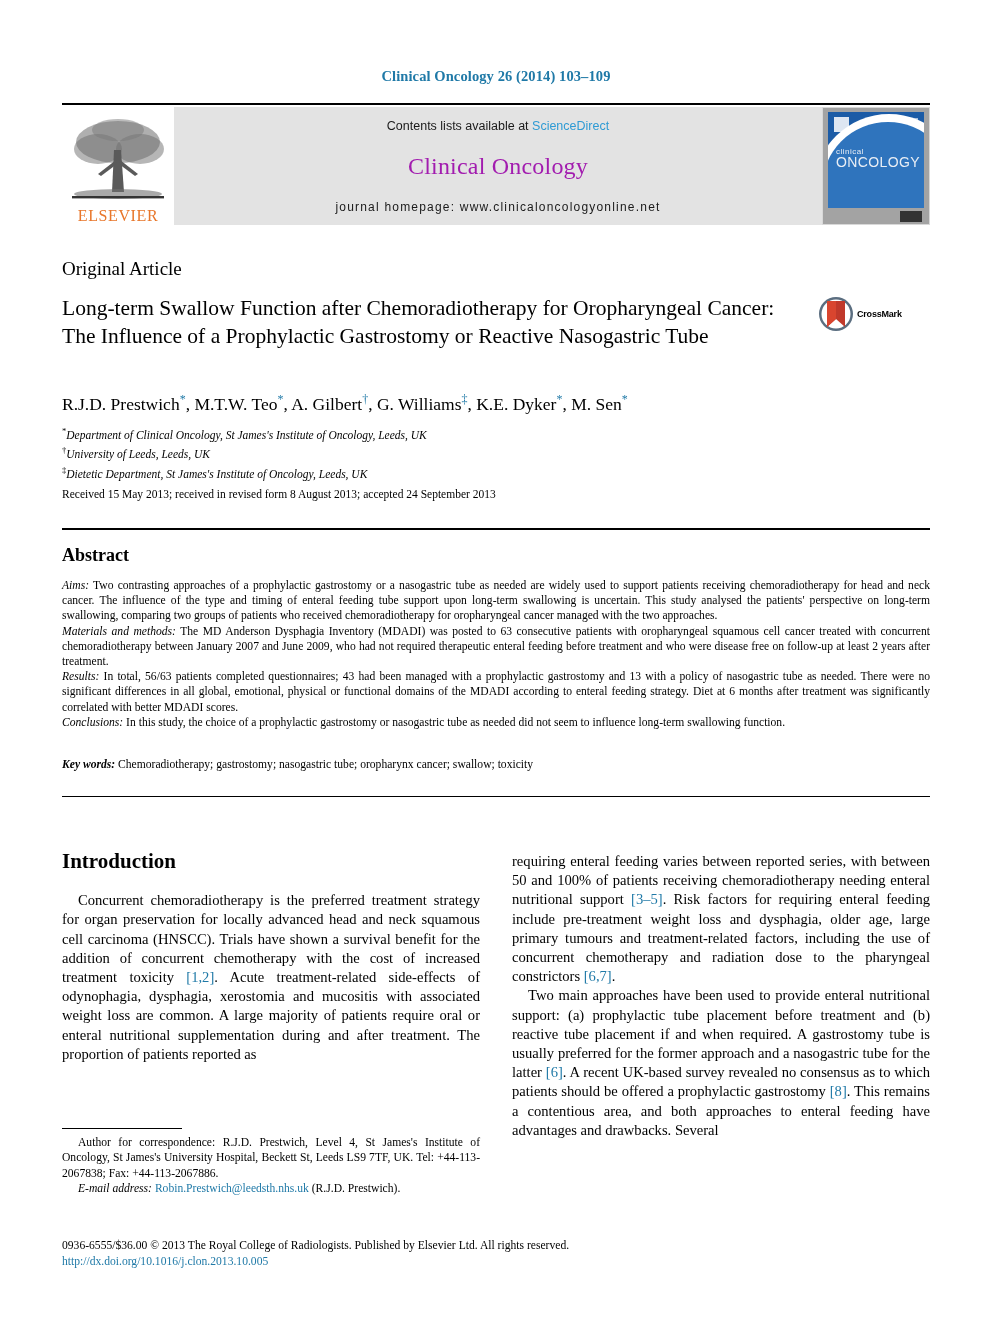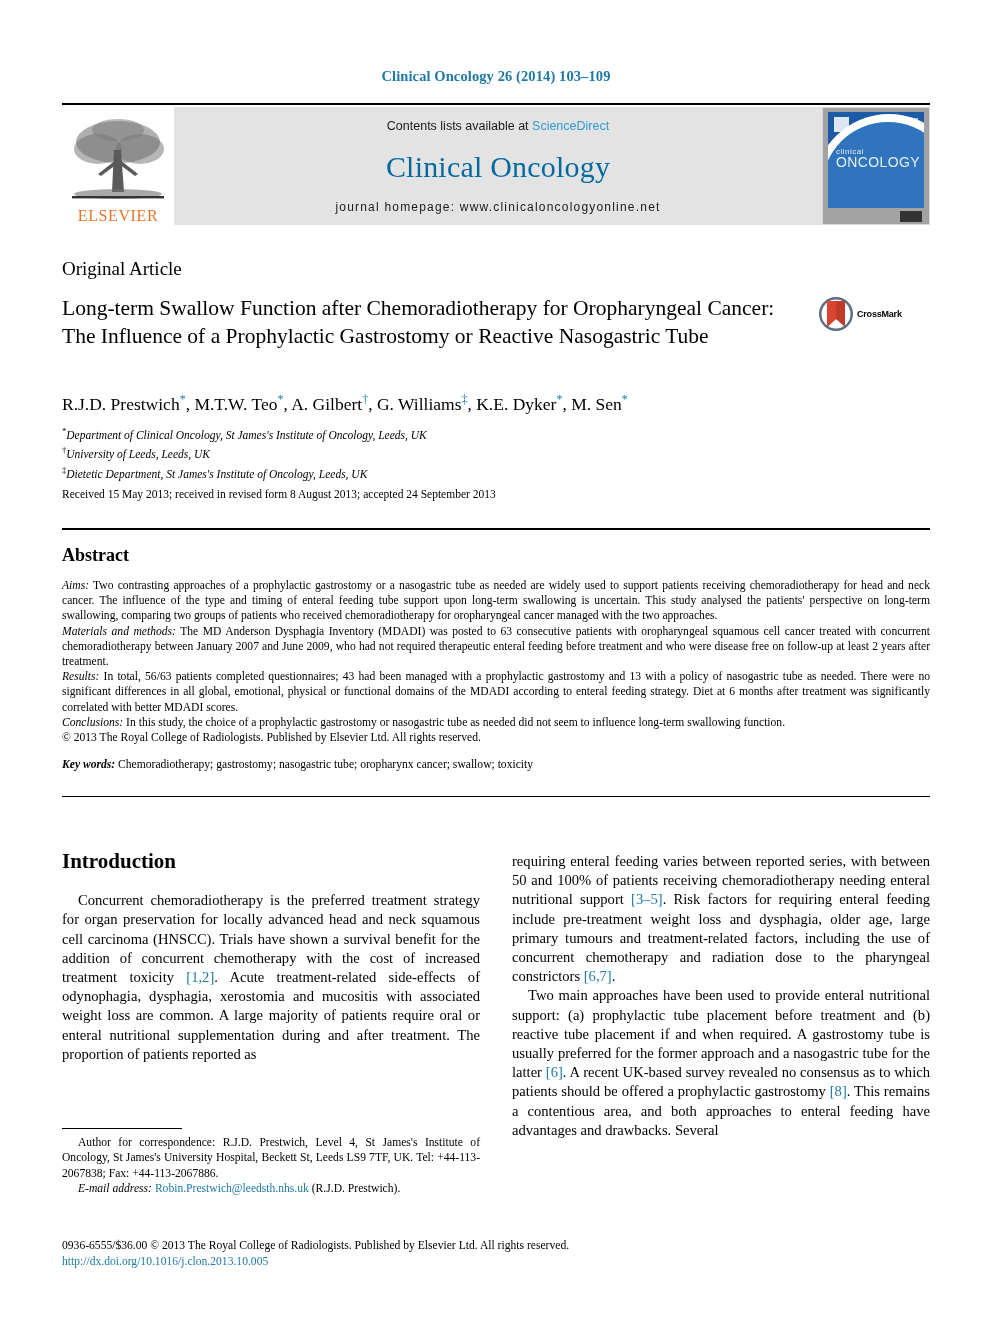--- a/index.html
+++ b/index.html
@@ -89,22 +89,22 @@
   .contents-line {
     font-family: "Liberation Sans", sans-serif;
     font-size: 12.5px;
     color: #1a1a1a;
   }
   .contents-line .sd {
     color: #2f9bd4;
   }
   .journal-name {
     font-family: "Liberation Serif", serif;
-    font-size: 30px;
-    color: #0369a1;
+    font-size: 24px;
+    color: #a21caf;
     letter-spacing: 0.2px;
   }
   .homepage-line {
     font-family: "Liberation Sans", sans-serif;
     font-size: 12px;
     letter-spacing: 1.2px;
     color: #1a1a1a;
   }
   .mast-right {
     width: 108px;
@@ -439,21 +439,20 @@
     </div>
   <div class="history">Received 15 May 2013; received in revised form 8 August 2013; accepted 24 September 2013</div>
 
   <div class="rule-abstract-top"></div>
   <div class="abstract-heading">Abstract</div>
   <div class="abstract-body">
       <p><span class="lbl">Aims:</span><span> Two contrasting approaches of a prophylactic gastrostomy or a nasogastric tube as needed are widely used to support patients receiving chemoradiotherapy for head and neck cancer. The influence of the type and timing of enteral feeding tube support upon long-term swallowing is uncertain. This study analysed the patients' perspective on long-term swallowing, comparing two groups of patients who received chemoradiotherapy for oropharyngeal cancer managed with the two approaches.</span></p>
       <p><span class="lbl">Materials and methods:</span><span> The MD Anderson Dysphagia Inventory (MDADI) was posted to 63 consecutive patients with oropharyngeal squamous cell cancer treated with concurrent chemoradiotherapy between January 2007 and June 2009, who had not required therapeutic enteral feeding before treatment and who were disease free on follow-up at least 2 years after treatment.</span></p>
       <p><span class="lbl">Results:</span><span> In total, 56/63 patients completed questionnaires; 43 had been managed with a prophylactic gastrostomy and 13 with a policy of nasogastric tube as needed. There were no significant differences in all global, emotional, physical or functional domains of the MDADI according to enteral feeding strategy. Diet at 6 months after treatment was significantly correlated with better MDADI scores.</span></p>
       <p><span class="lbl">Conclusions:</span><span> In this study, the choice of a prophylactic gastrostomy or nasogastric tube as needed did not seem to influence long-term swallowing function.</span></p>
-      <p>© 2013 The Royal College of Radiologists. Published by Elsevier Ltd. All rights reserved.</p>
     </div>
   <div class="keywords"><span class="lbl">Key words:</span><span> Chemoradiotherapy; gastrostomy; nasogastric tube; oropharynx cancer; swallow; toxicity</span></div>
   <div class="rule-abstract-bottom"></div>
 
   <div class="col col-left">
     <h2 class="section-heading">Introduction</h2>
     <div>
         <p><span>Concurrent chemoradiotherapy is the preferred treatment strategy for organ preservation for locally advanced head and neck squamous cell carcinoma (HNSCC). Trials have shown a survival benefit for the addition of concurrent chemotherapy with the cost of increased treatment toxicity </span><a class="ref" href="#">[1,2]</a><span>. Acute treatment-related side-effects of odynophagia, dysphagia, xerostomia and mucositis with associated weight loss are common. A large majority of patients require oral or enteral nutritional supplementation during and after treatment. The proportion of patients reported as</span></p>
       </div>
   </div>

